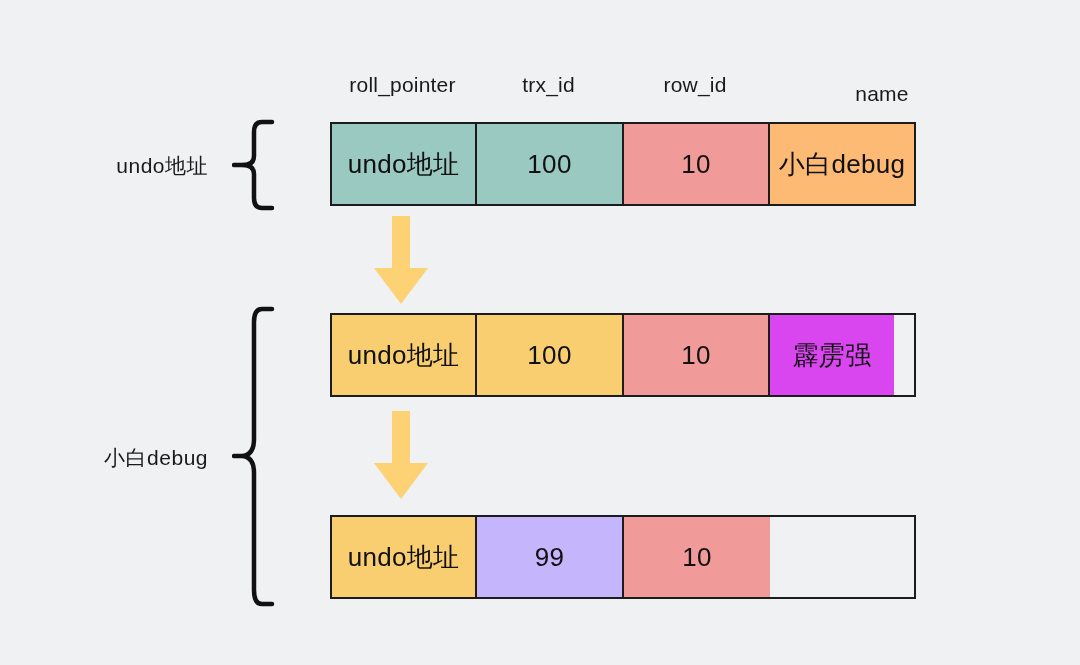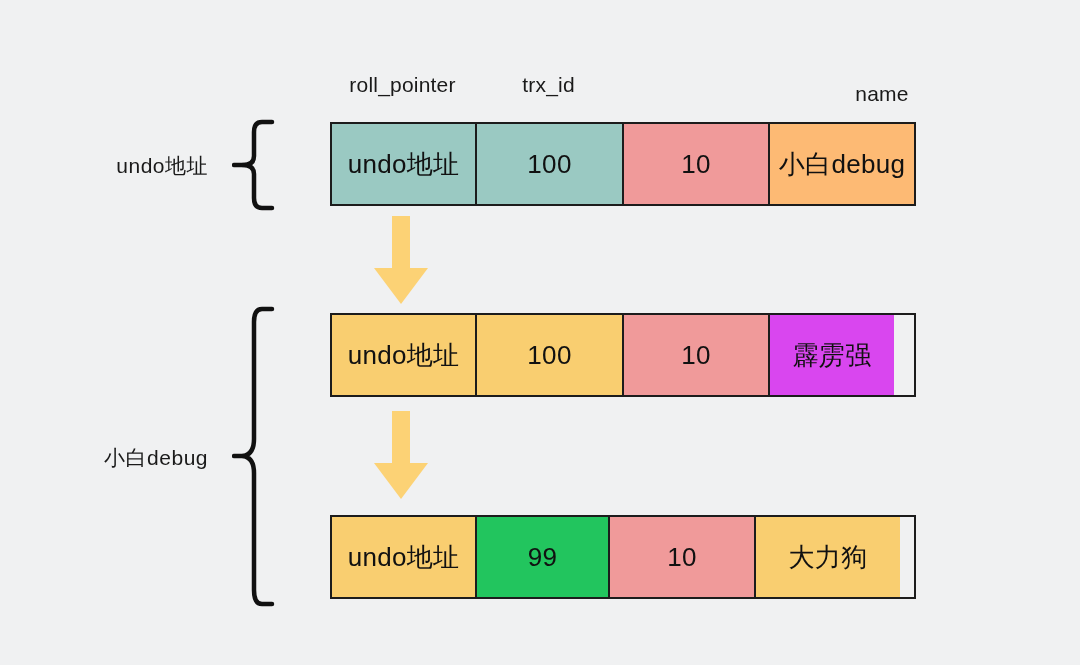--- a/index.html
+++ b/index.html
@@ -71,20 +71,21 @@
     position: absolute;
   }
 </style>
 </head>
 <body>
 
 <div id="canvas">
 
   <div class="col-header" style="left:330px; width:145px;">roll_pointer</div>
   <div class="col-header" style="left:475px; width:147px;">trx_id</div>
+  <div class="col-header" style="left:622px; width:146px;">row_id</div>
   <div class="col-header" style="left:808px; width:148px;margin-top:9px;">name</div>
 
   <div class="row" style="left:330px; top:122px; width:586px; height:84px;">
     <div class="cell" style="width:145px; background:#9AC9C2;">undo地址</div>
     <div class="cell" style="width:147px; background:#9AC9C2;">100</div>
     <div class="cell" style="width:146px; background:#F09A9A;">10</div>
     <div class="cell" style="width:144px; background:#fdba74;">小白debug</div>
   </div>
 
   <div class="arrow" style="left:370px; top:216px; width:62px; height:90px;">
@@ -101,23 +102,22 @@
   </div>
 
   <div class="arrow" style="left:370px; top:411px; width:62px; height:90px;">
     <svg width="62" height="90" viewBox="0 0 62 90" xmlns="http://www.w3.org/2000/svg">
       <polygon points="22,0 40,0 40,52 58,52 31,88 4,52 22,52" fill="#FCD275"></polygon>
     </svg>
   </div>
 
   <div class="row" style="left:330px; top:515px; width:586px; height:84px;">
     <div class="cell" style="width:145px; background:#F9CE70;">undo地址</div>
-    <div class="cell" style="width:133px; background:#22c55e;">99</div>
+    <div class="cell" style="width:147px; background:#c4b5fd;">99</div>
     <div class="cell" style="width:146px; background:#F09A9A;">10</div>
-    <div class="cell" style="width:144px; background:#F9CE70;">大力狗</div>
   </div>
 
   <div class="side-label" style="left:48px; top:152px; width:160px;">undo地址</div>
   <div class="brace" style="left:232px; top:118px; width:44px; height:94px;">
     <svg width="44" height="94" viewBox="0 0 44 94" xmlns="http://www.w3.org/2000/svg">
       <path d="M40 4 H30 C24 4 22 8 22 14 V38 C22 44 18 47 11 47 C18 47 22 50 22 56 V80 C22 86 24 90 30 90 H40" fill="none" stroke="#111111" stroke-width="4.5" stroke-linecap="round" stroke-linejoin="round"></path>
       <path d="M11 47 H2" fill="none" stroke="#111111" stroke-width="4.5" stroke-linecap="round"></path>
     </svg>
   </div>
 

